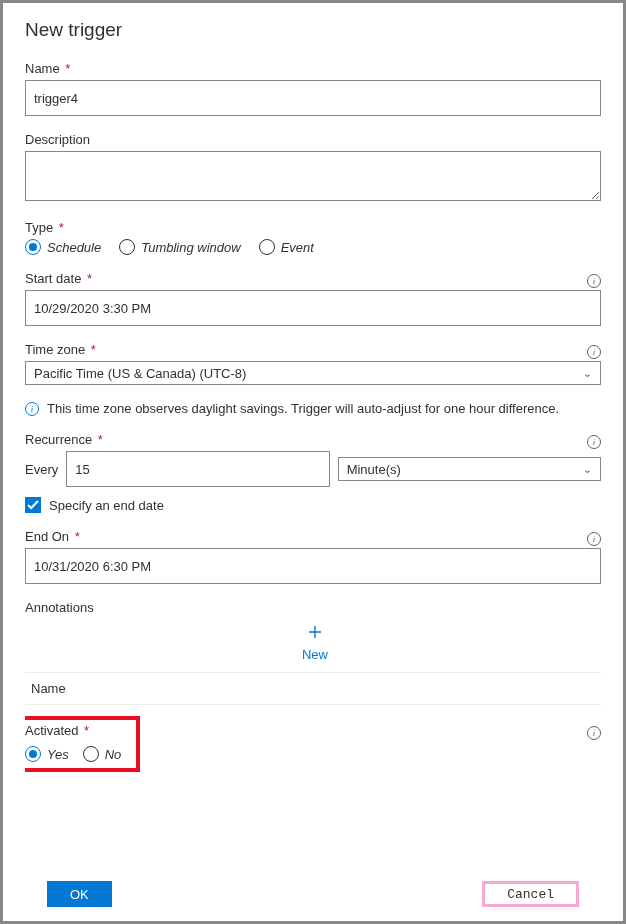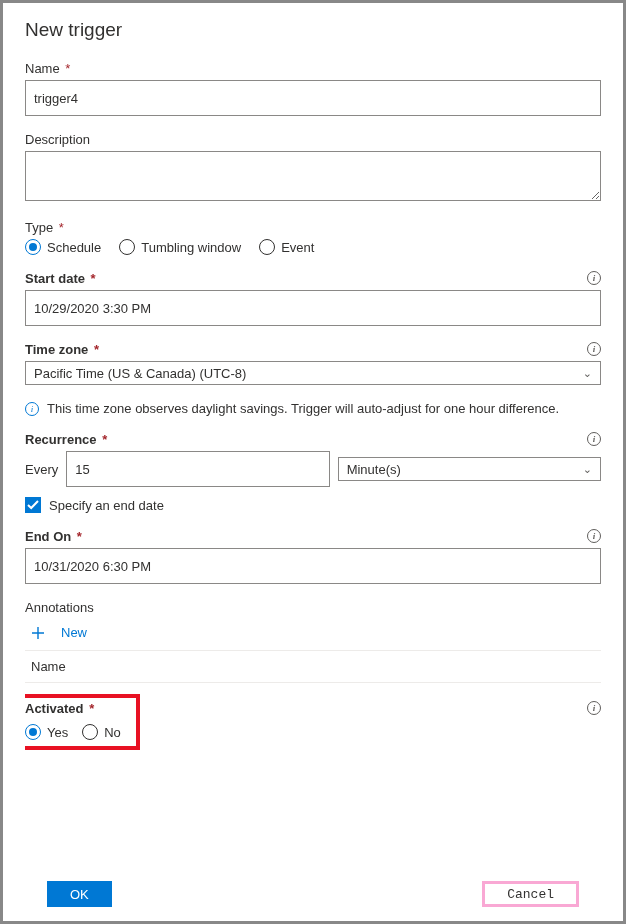--- a/index.html
+++ b/index.html
@@ -56,20 +56,21 @@
     justify-content: space-between;
     padding: 8px 8px;
     cursor: pointer;
   }
   .dropdown .chev { font-size: 11px; color: #605e5c; }
   .radio-row {
     display: flex;
     gap: 18px;
     align-items: center;
     margin-top: 4px;
+    font-style: italic;
   }
   .radio {
     display: flex;
     align-items: center;
     gap: 6px;
     cursor: pointer;
     font-size: 13px;
   }
   .radio-circle {
     width: 16px; height: 16px;
@@ -83,22 +84,22 @@
   .radio.selected .radio-circle {
     border: 1px solid #0078d4;
   }
   .radio.selected .radio-dot {
     width: 8px; height: 8px;
     background: #0078d4;
     border-radius: 50%;
   }
   .label-with-info {
     display: flex;
+    align-items: center;
     justify-content: space-between;
-    font-weight: bold;
   }
   .info-icon {
     width: 14px; height: 14px;
     border: 1px solid #605e5c;
     border-radius: 50%;
     display: flex;
     align-items: center;
     justify-content: center;
     font-size: 9px;
     font-style: italic;
@@ -135,25 +136,26 @@
     width: 16px; height: 16px;
     background: #0078d4;
     display: flex;
     align-items: center;
     justify-content: center;
   }
   .checkbox svg { width: 12px; height: 12px; }
   .ann-new {
     display: flex;
     align-items: center;
-    gap: 16px;
+    gap: 8px;
     color: #0078d4;
     font-size: 13px;
     cursor: pointer;
     padding: 6px 2px 10px 6px;
+    flex-direction: column;
   }
   .plus-icon {
     width: 14px; height: 14px;
     display:flex; align-items:center; justify-content:center;
   }
   .plus-icon svg { width:14px; height:14px; }
   .ann-table-header {
     padding: 8px 6px;
     border-top: 1px solid #edebe9;
     border-bottom: 1px solid #edebe9;

